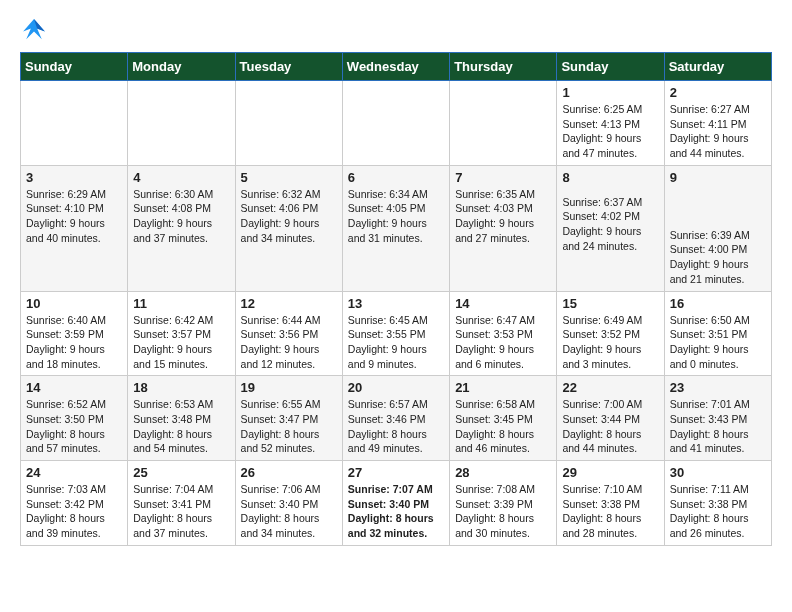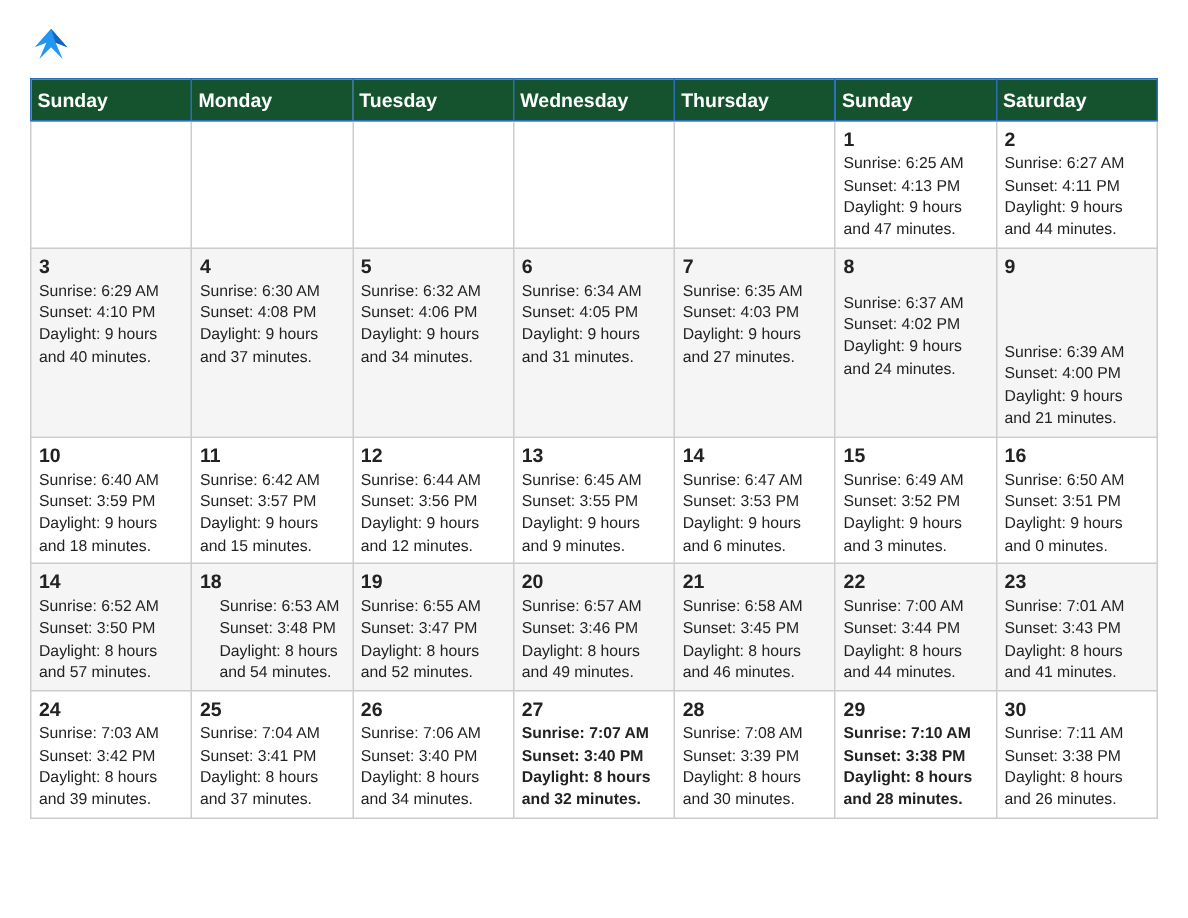--- a/index.html
+++ b/index.html
@@ -241,21 +241,21 @@
       <tr>
         <td>
           <span class="day-num">14</span>
           <div class="day-info" style="white-space: pre-line;">Sunrise: 6:52 AM
 Sunset: 3:50 PM
 Daylight: 8 hours
 and 57 minutes.</div>
         </td>
         <td>
           <span class="day-num">18</span>
-          <div class="day-info" style="white-space: pre-line; margin-left: 13px;">Sunrise: 6:53 AM
+          <div class="day-info" style="white-space: pre-line;">Sunrise: 6:53 AM
 Sunset: 3:48 PM
 Daylight: 8 hours
 and 54 minutes.</div>
         </td>
         <td>
           <span class="day-num">19</span>
           <div class="day-info" style="white-space: pre-line;">Sunrise: 6:55 AM
 Sunset: 3:47 PM
 Daylight: 8 hours
 and 52 minutes.</div>
@@ -320,21 +320,21 @@
         </td>
         <td>
           <span class="day-num">28</span>
           <div class="day-info" style="white-space: pre-line;">Sunrise: 7:08 AM
 Sunset: 3:39 PM
 Daylight: 8 hours
 and 30 minutes.</div>
         </td>
         <td>
           <span class="day-num">29</span>
-          <div class="day-info" style="white-space: pre-line; font-weight: bold;">Sunrise: 7:10 AM
+          <div class="day-info" style="white-space: pre-line;">Sunrise: 7:10 AM
 Sunset: 3:38 PM
 Daylight: 8 hours
 and 28 minutes.</div>
         </td>
         <td>
           <span class="day-num">30</span>
           <div class="day-info" style="white-space: pre-line;">Sunrise: 7:11 AM
 Sunset: 3:38 PM
 Daylight: 8 hours
 and 26 minutes.</div>

